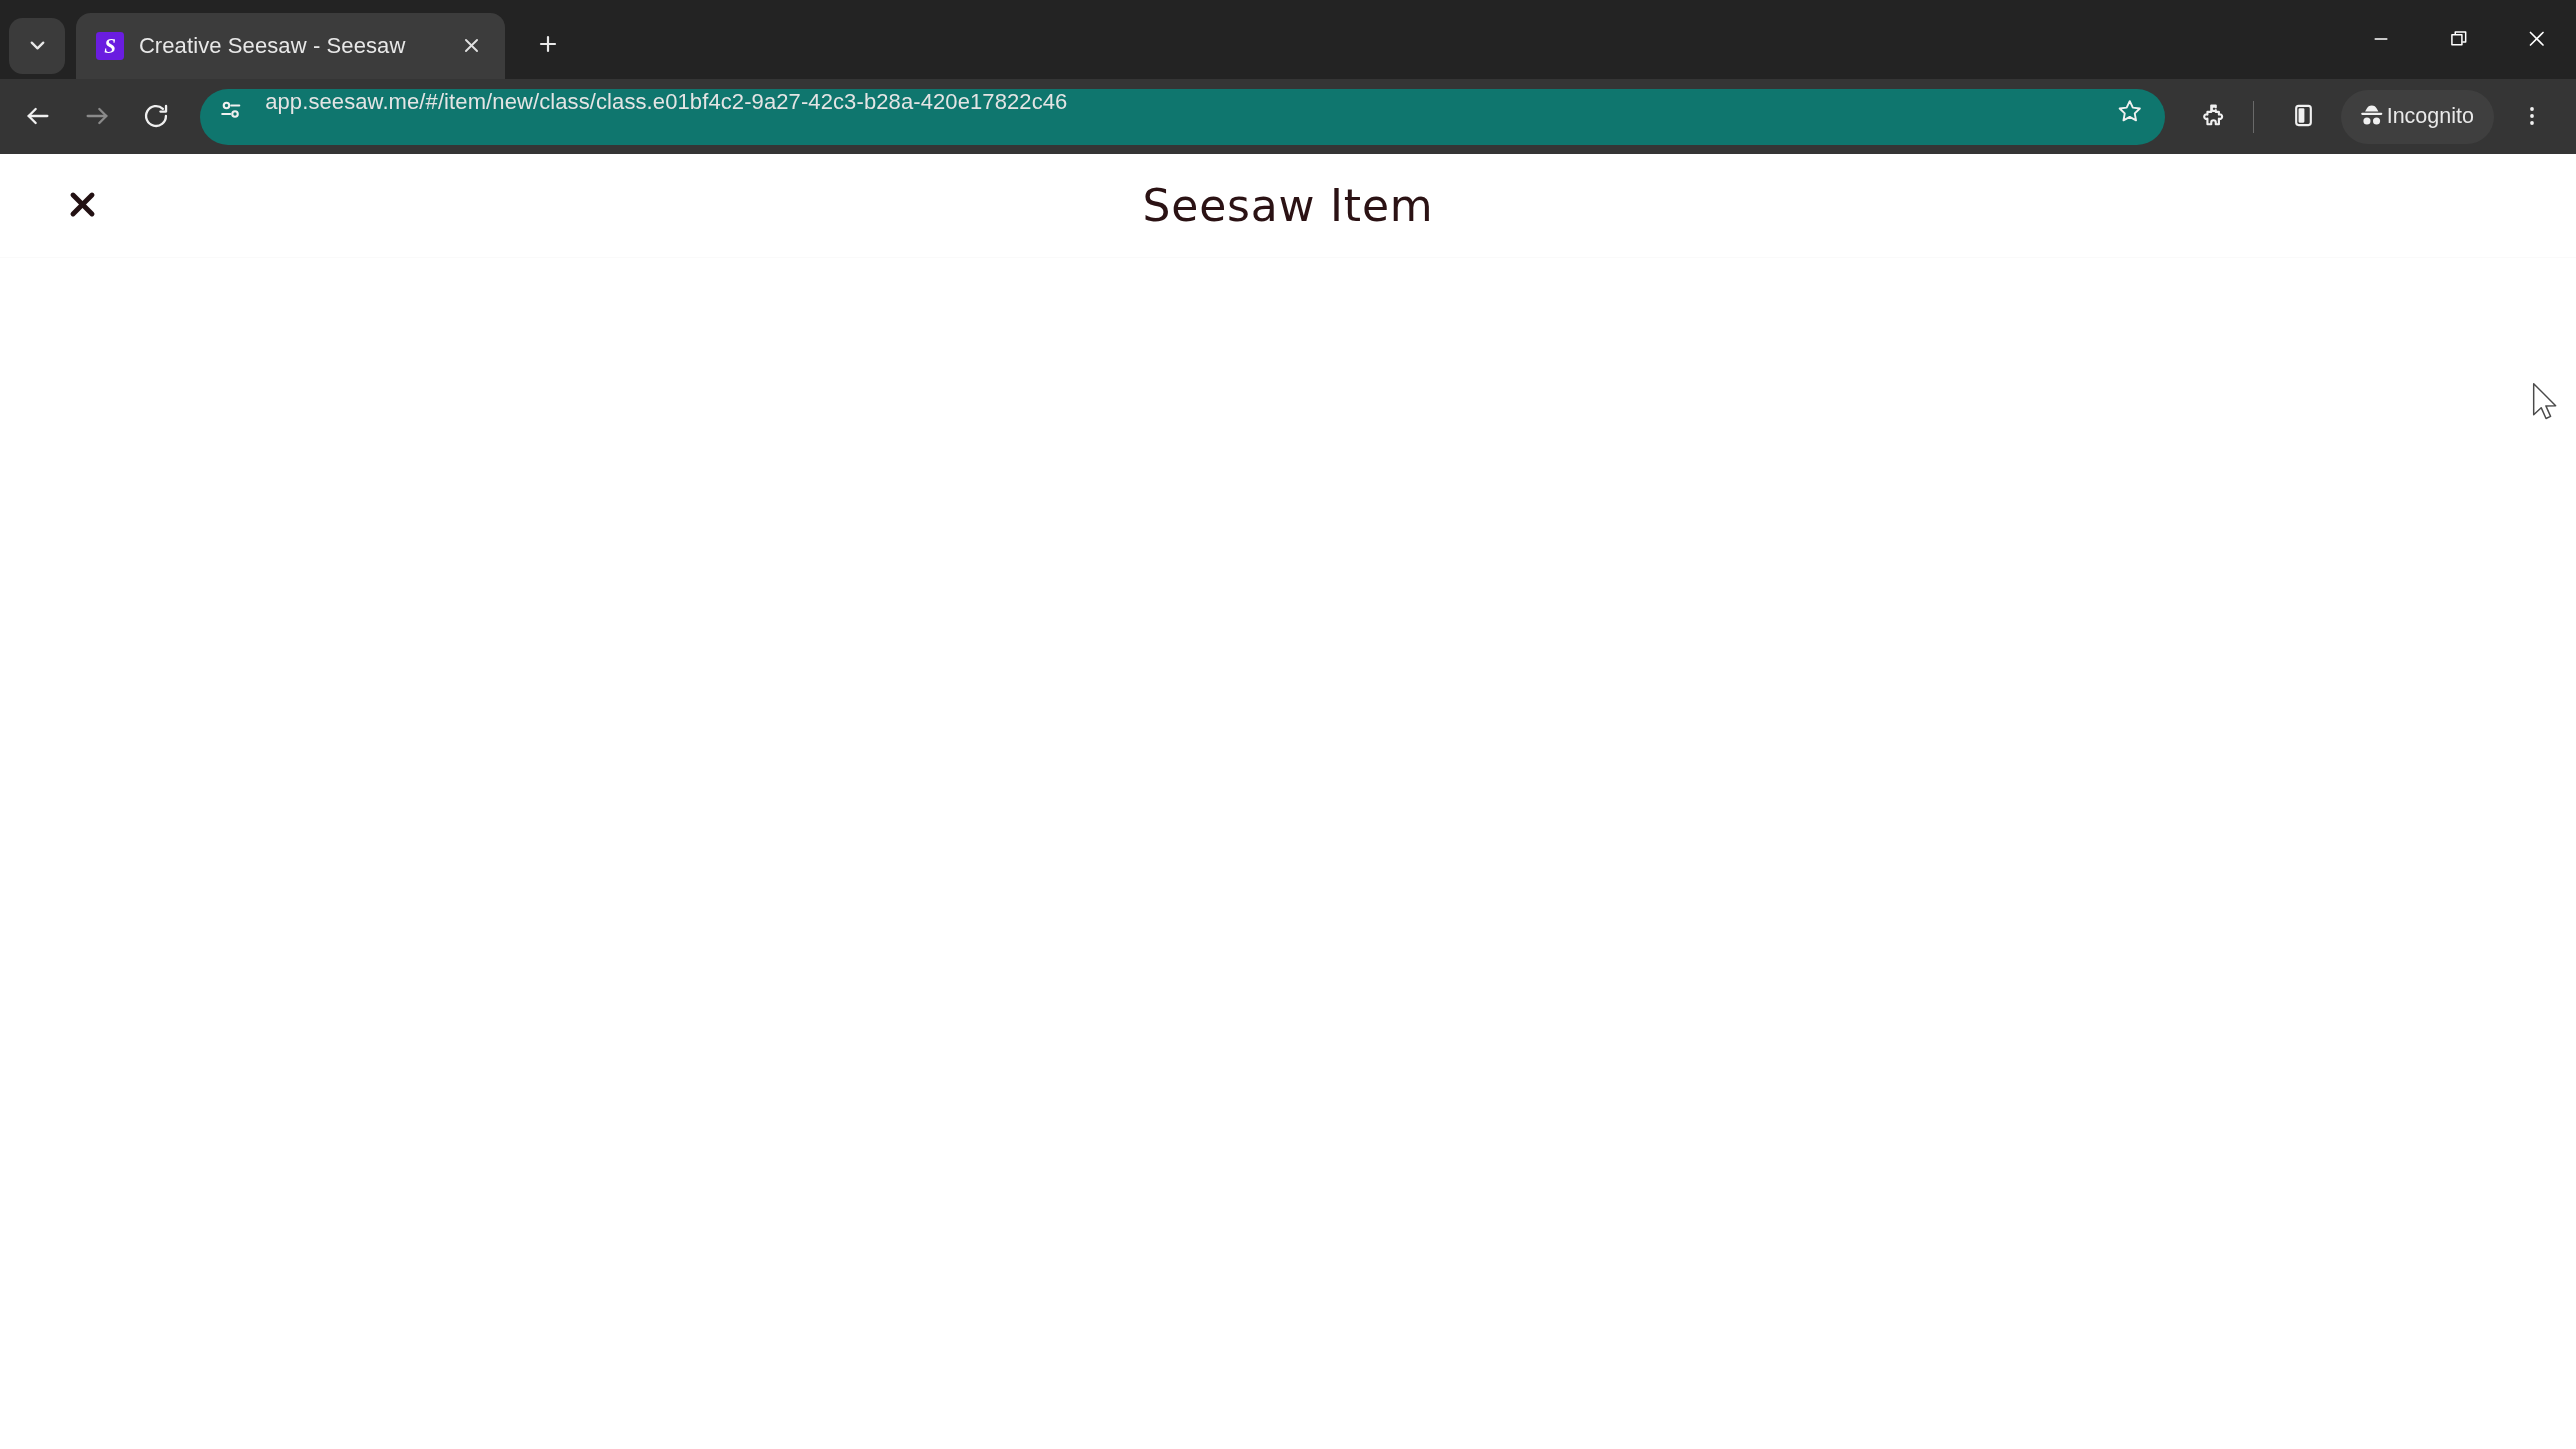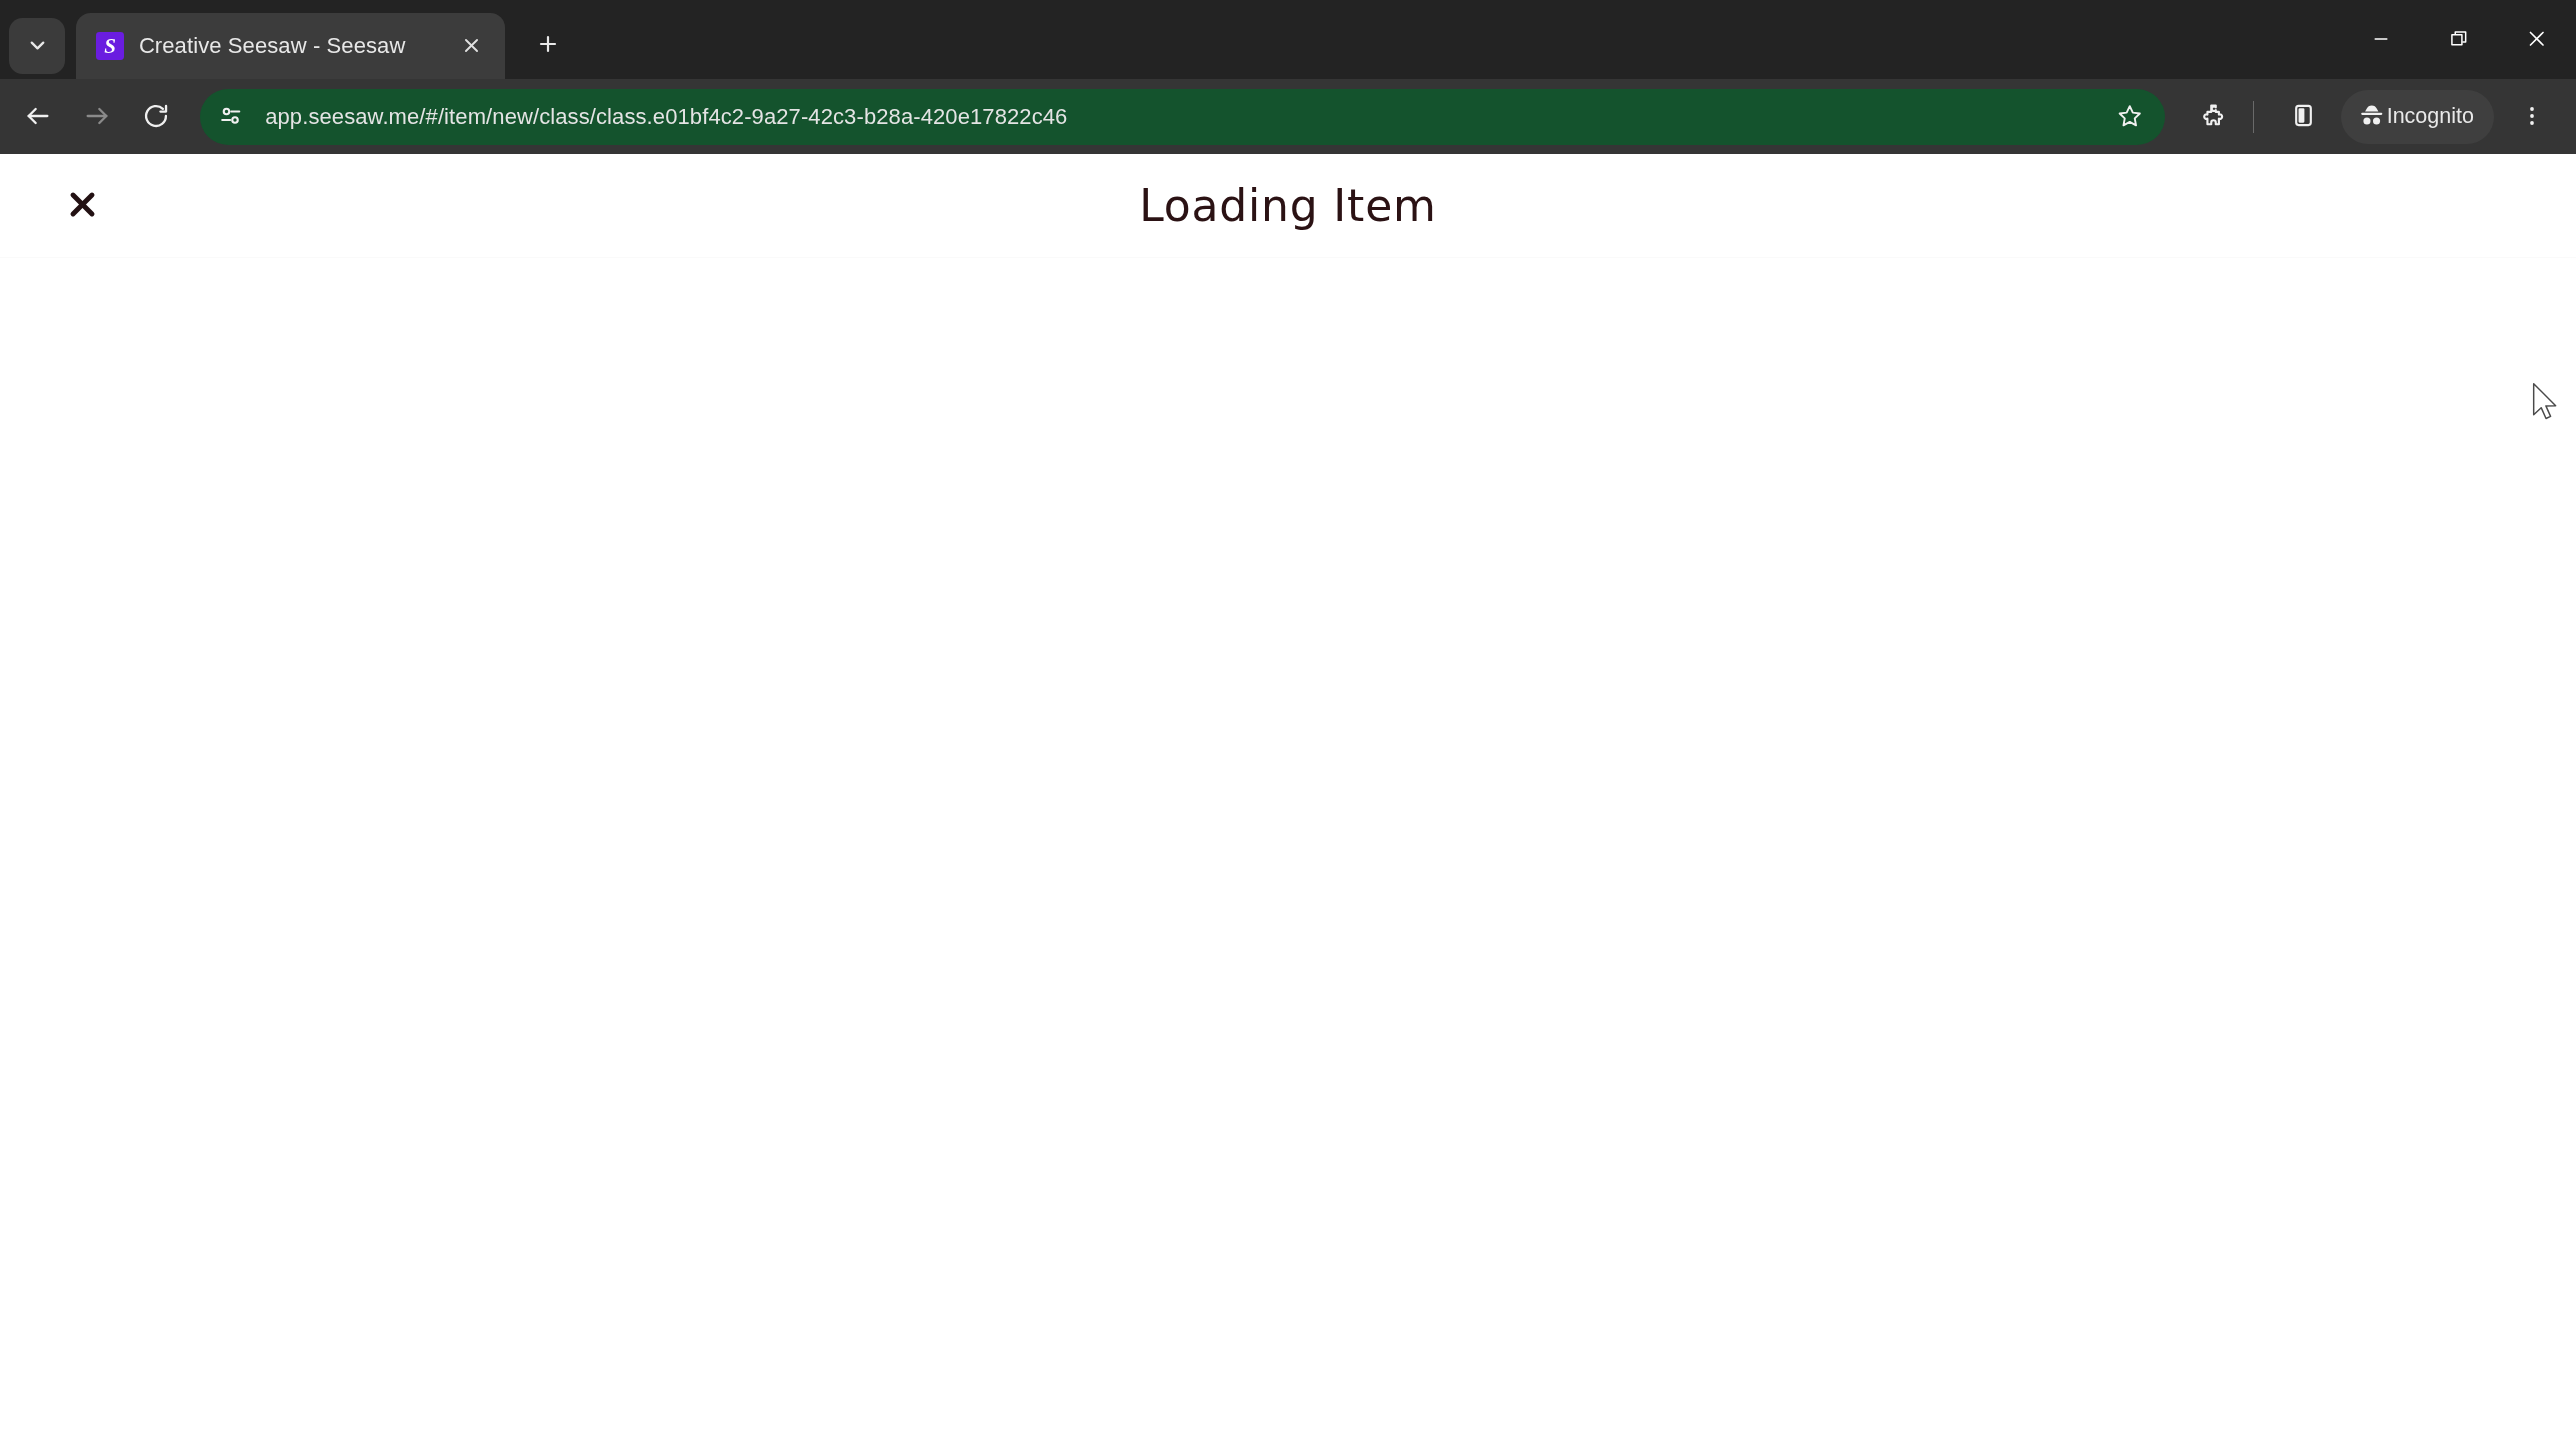--- a/index.html
+++ b/index.html
@@ -149,24 +149,23 @@
     align-items: center;
     justify-content: center;
     cursor: pointer;
     flex: 0 0 59px;
   }
   .nav-btn.disabled { cursor: default; }
 
   .omnibox {
     flex: 1 1 auto;
     height: 56px;
-    background: #14532d;
+    background: #0f766e;
     border-radius: 28px;
     display: flex;
-    align-items: center;
     margin: 0 10.7px 0 14.8px;
     padding: 0 12px 0 9.4px;
     min-width: 0;
     cursor: text;
   }
 
   .site-settings {
     width: 44px;
     height: 44px;
     border-radius: 50%;
@@ -465,21 +464,21 @@
 
     <div class="page-header">
       <div class="close-x">
         <span>
           <svg width="35" height="35" viewBox="0 0 24 24" fill="none" stroke="#231113" stroke-width="3.4" stroke-linecap="round">
             <line x1="5.5" y1="5.5" x2="18.5" y2="18.5"></line>
             <line x1="18.5" y1="5.5" x2="5.5" y2="18.5"></line>
           </svg>
         </span>
       </div>
-      <div class="page-title">Loading Item</div>
+      <div class="page-title">Seesaw Item</div>
     </div>
 
     <div class="page-body"></div>
 
     <div class="cursor" style="left: 2531px; top: 228px;">
       <svg width="29.5" height="39" viewBox="0 0 22 29">
         <path d="M2 1.2 L2 24.4 L7.6 19.1 L11.2 27.2 L14.6 25.6 L11.1 17.8 L18.4 17.6 Z" fill="#ffffff" stroke="#4a4a4a" stroke-width="1.1" stroke-linejoin="round"></path>
       </svg>
     </div>
 

